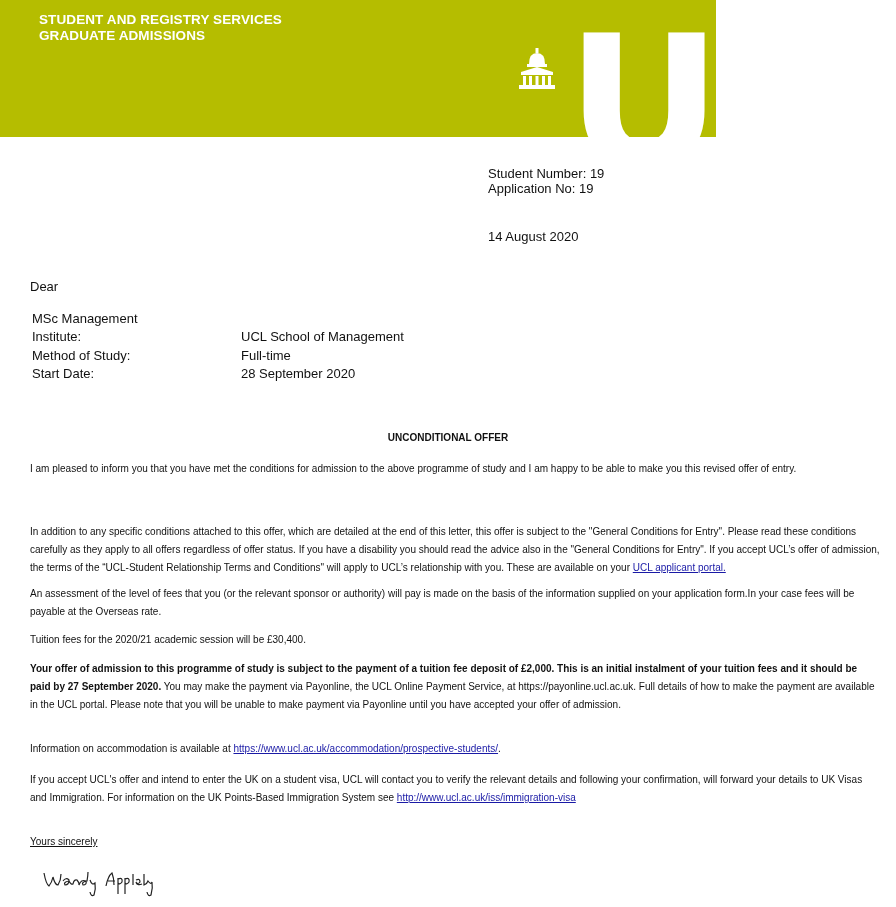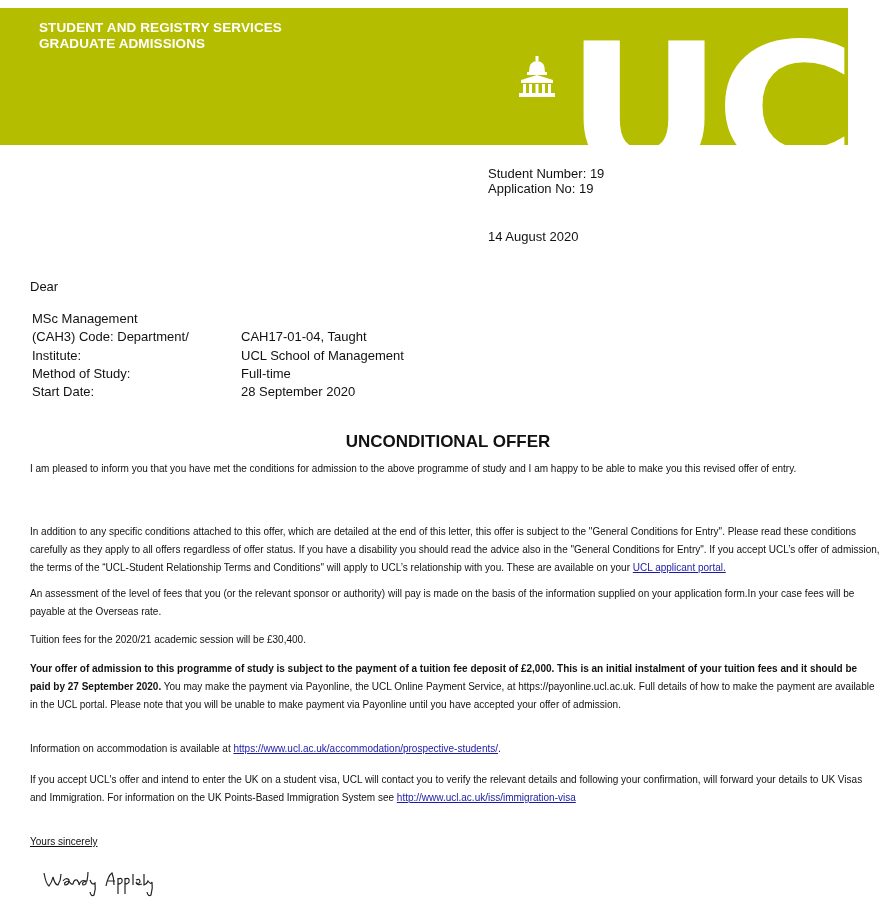--- a/index.html
+++ b/index.html
@@ -1,31 +1,31 @@
 <!DOCTYPE html>
 <html><head>
 <meta charset="utf-8">
 <style>
   html, body { margin: 0; padding: 0; background: #ffffff; }
   body { width: 896px; height: 907px; position: relative; overflow: hidden; font-family: "Liberation Sans", sans-serif; color: #111111; }
-  .banner { position: absolute; left: 0; top: 8px; width: 848px; height: 137px; background: #b5bd00; overflow: hidden; }
+  .banner { position: absolute; left: 0; top: 0; width: 716px; height: 137px; background: #b5bd00; overflow: hidden; }
   .banner-line { position: absolute; left: 39px; color: #ffffff; font-weight: bold; font-size: 13.5px; letter-spacing: 0.1px; }
   .banner-line.l1 { top: 12px; }
   .banner-line.l2 { top: 28px; }
   .portico { position: absolute; left: 518px; top: 48px; width: 38px; height: 42px; }
   .ucl-word { position: absolute; left: 566px; top: 12px; font-family: "DejaVu Sans", sans-serif; font-weight: bold; color: #ffffff; font-size: 178px; line-height: 1; letter-spacing: -6px; transform: scaleX(1.08); transform-origin: left top; }
   .ref { position: absolute; left: 488px; font-size: 13px; color: #111; }
   .ref.app { top: 170px; margin-top: 11px; }
   .ref.stu { top: 166px; }
   .ref.date { top: 229px; }
   .dear { position: absolute; left: 30px; top: 279px; font-size: 13px; }
   .details { position: absolute; left: 32px; top: 310px; font-size: 13px; }
   .drow { display: flex; height: 18.3px; line-height: 18.3px; }
   .dlabel { width: 209px; }
-  .heading { position: absolute; left: 0; width: 896px; top: 432px; text-align: center; font-weight: bold; font-size: 17px; }
+  .heading { position: absolute; left: 0; width: 896px; top: 432px; text-align: center; font-weight: bold; font-size: 10px; }
   .para { position: absolute; left: 30px; width: 850px; font-size: 10px; line-height: 18px; }
   .p1 { top: 460px; }
   .p2 { top: 523px; }
   .p3 { top: 585px; }
   .p4 { top: 631px; }
   .p5 { top: 660px; }
   .p6 { top: 740px; }
   .p7 { top: 771px; }
   .close { top: 833px; text-decoration: underline; }
   a.link { color: #1a1aa6; text-decoration: underline; }
@@ -55,24 +55,20 @@
 
 <div class="ref app">Application No: 19</div>
 <div class="ref stu">Student Number: 19</div>
 <div class="ref date">14 August 2020</div>
 
 <div class="dear">Dear</div>
 
 <div class="details">
   <div class="drow">
     <span>MSc Management</span>
-  </div>
-  <div class="drow">
-    <span class="dlabel">(CAH3) Code: Department/</span>
-    <span>CAH17-01-04, Taught</span>
   </div>
   <div class="drow">
     <span class="dlabel">Institute:</span>
     <span>UCL School of Management</span>
   </div>
   <div class="drow">
     <span class="dlabel">Method of Study:</span>
     <span>Full-time</span>
   </div>
   <div class="drow">

